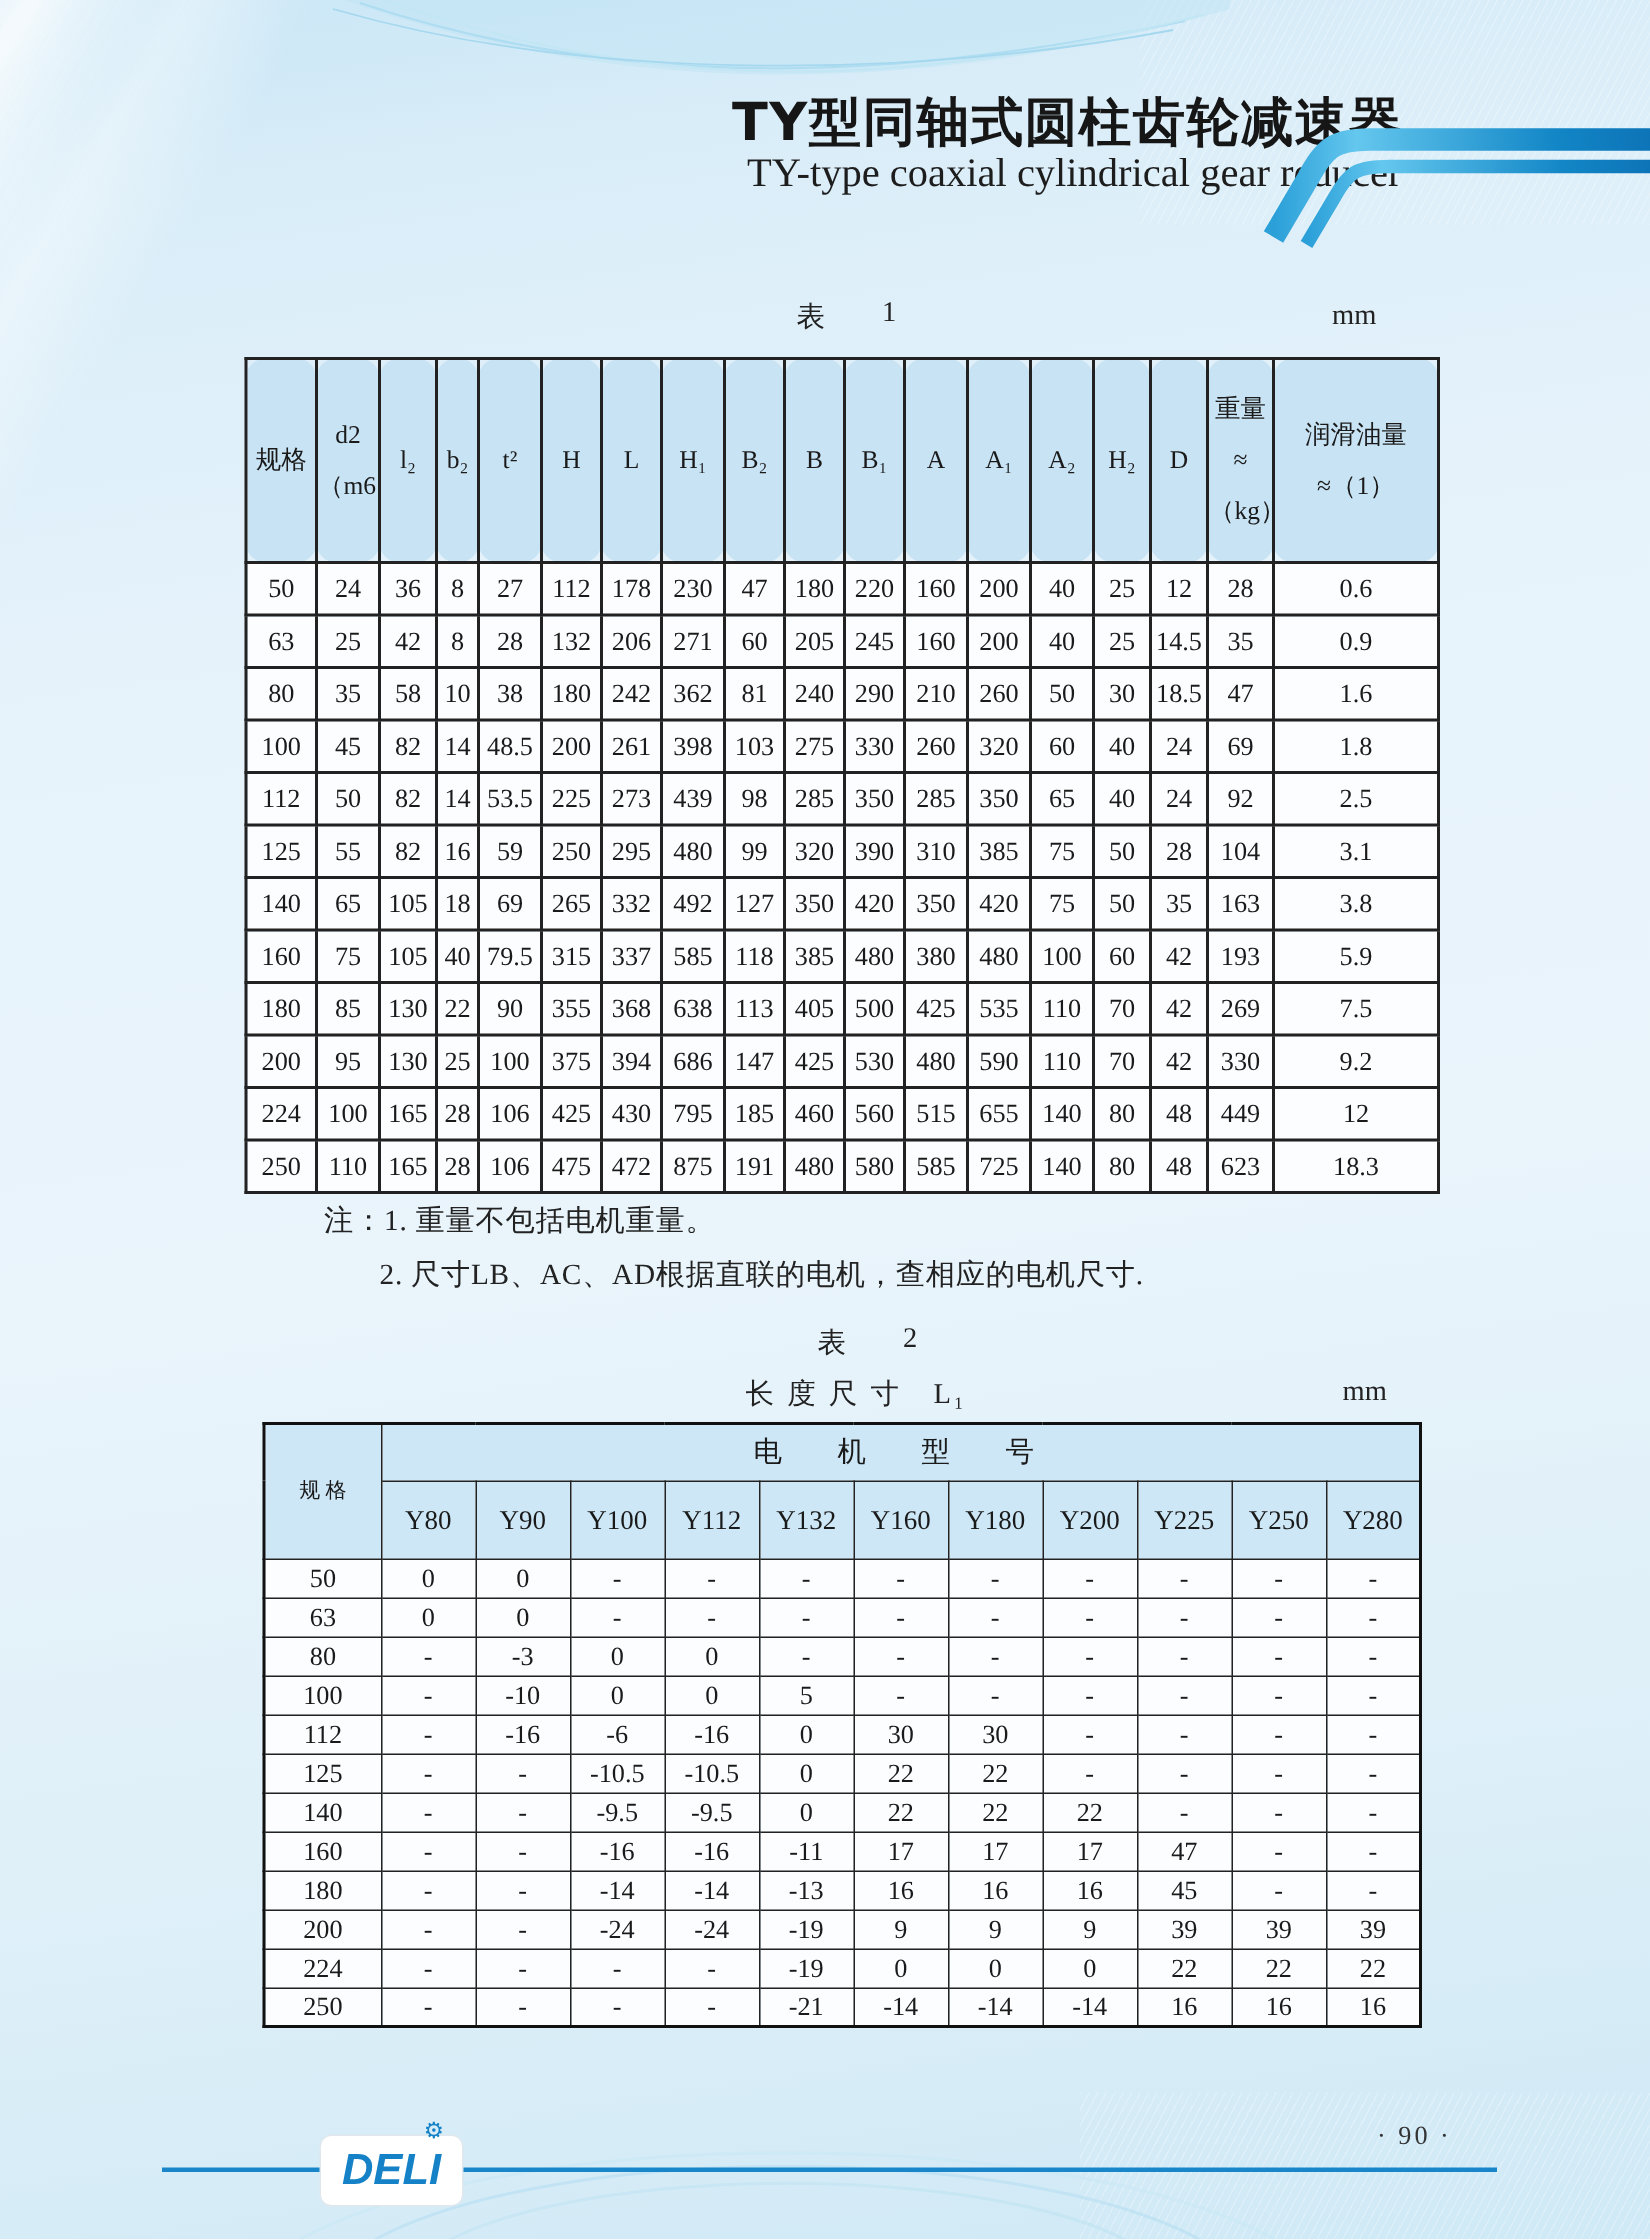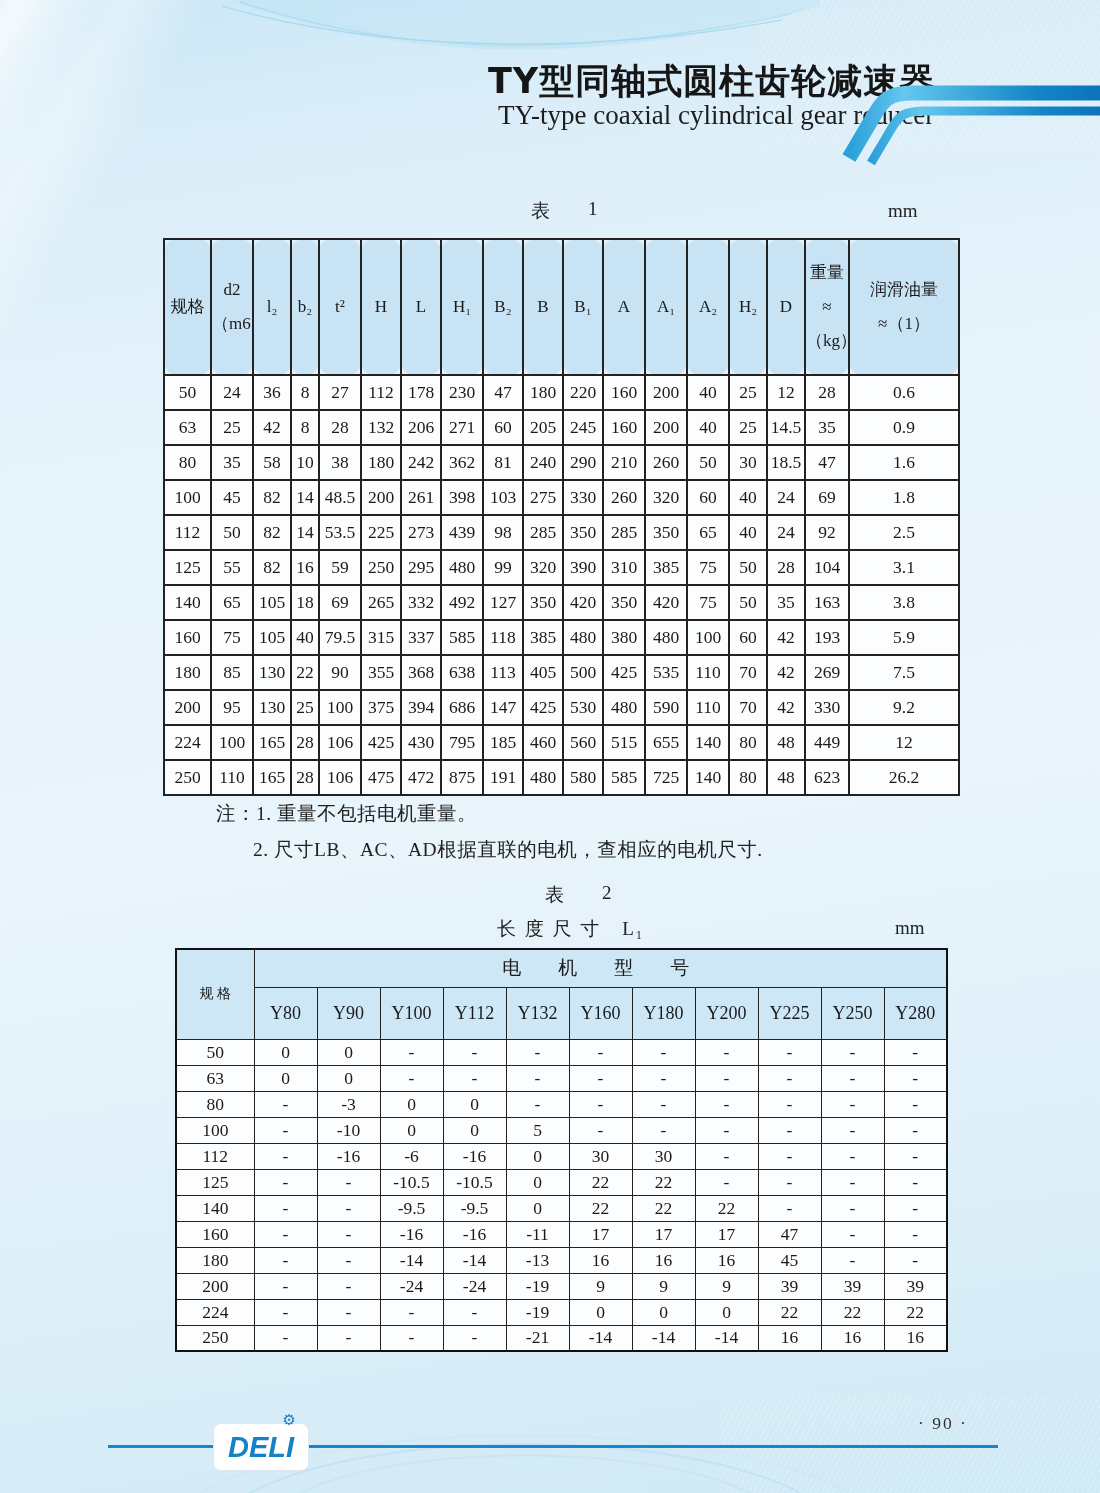--- a/index.html
+++ b/index.html
@@ -388,21 +388,21 @@
           <td>875</td>
           <td>191</td>
           <td>480</td>
           <td>580</td>
           <td>585</td>
           <td>725</td>
           <td>140</td>
           <td>80</td>
           <td>48</td>
           <td>623</td>
-          <td>26.2</td>
+          <td>18.3</td>
         </tr>
       </tbody>
   </table>
 
   <div class="note" style="left:216px; top:800px;">注：1. 重量不包括电机重量。</div>
   <div class="note" style="left:253px; top:836px;">2. 尺寸LB、AC、AD根据直联的电机，查相应的电机尺寸.</div>
 
   <div class="cap" style="left:545px; top:882px;">表</div>
   <div class="cap" style="left:602px; top:882px;">2</div>
   <div class="cap" style="left:497px; top:916px; letter-spacing:2px;">长 度 尺 寸　L₁</div>

